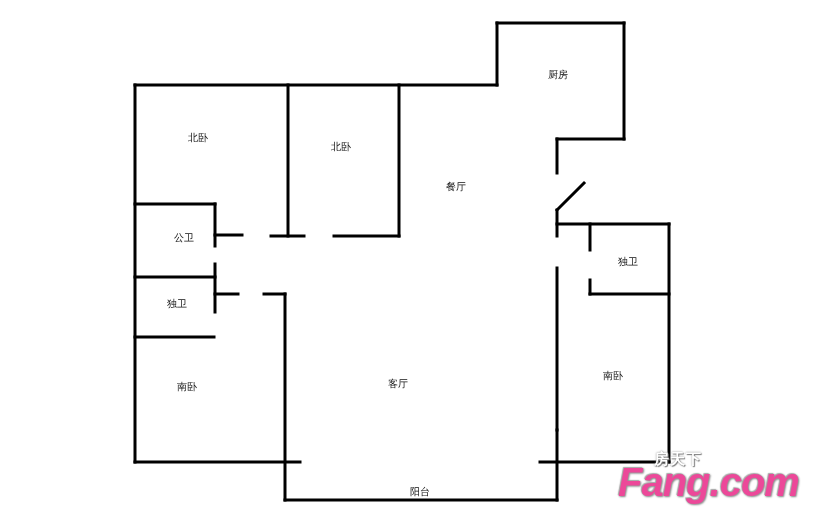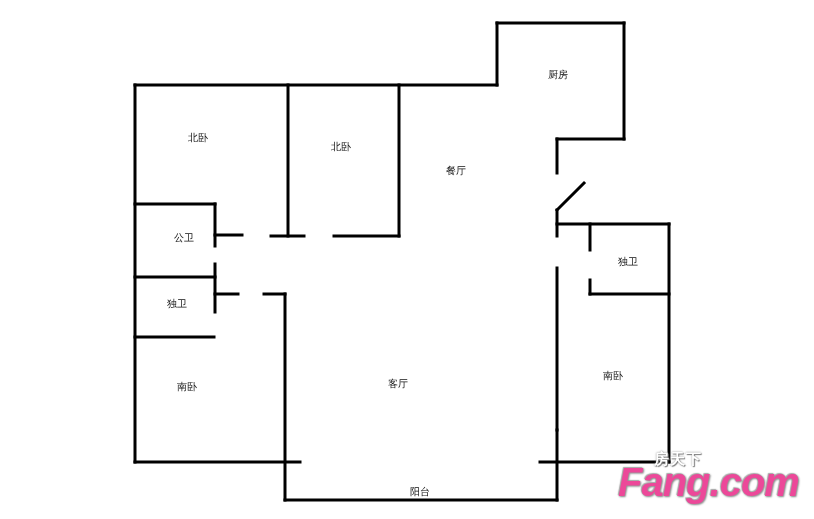--- a/index.html
+++ b/index.html
@@ -57,21 +57,21 @@
     <line x1="557" y1="224" x2="669" y2="224"></line>
     <line x1="590" y1="224" x2="590" y2="250"></line>
     <line x1="590" y1="280" x2="590" y2="294"></line>
     <line x1="590" y1="294" x2="669" y2="294"></line>
     <line x1="669" y1="224" x2="669" y2="462"></line>
   </g>
 </svg>
 
 <div class="room-label" style="left:198px;top:138px">北卧</div>
 <div class="room-label" style="left:341px;top:147px">北卧</div>
-<div class="room-label" style="left:456px;top:171px">餐厅</div>
+<div class="room-label" style="left:456px;top:187px">餐厅</div>
 <div class="room-label" style="left:558px;top:75px">厨房</div>
 <div class="room-label" style="left:184px;top:238px">公卫</div>
 <div class="room-label" style="left:177px;top:304px">独卫</div>
 <div class="room-label" style="left:628px;top:262px">独卫</div>
 <div class="room-label" style="left:187px;top:387px">南卧</div>
 <div class="room-label" style="left:398px;top:384px">客厅</div>
 <div class="room-label" style="left:613px;top:376px">南卧</div>
 <div class="room-label" style="left:420px;top:492px">阳台</div>
 
 <div class="wm">

